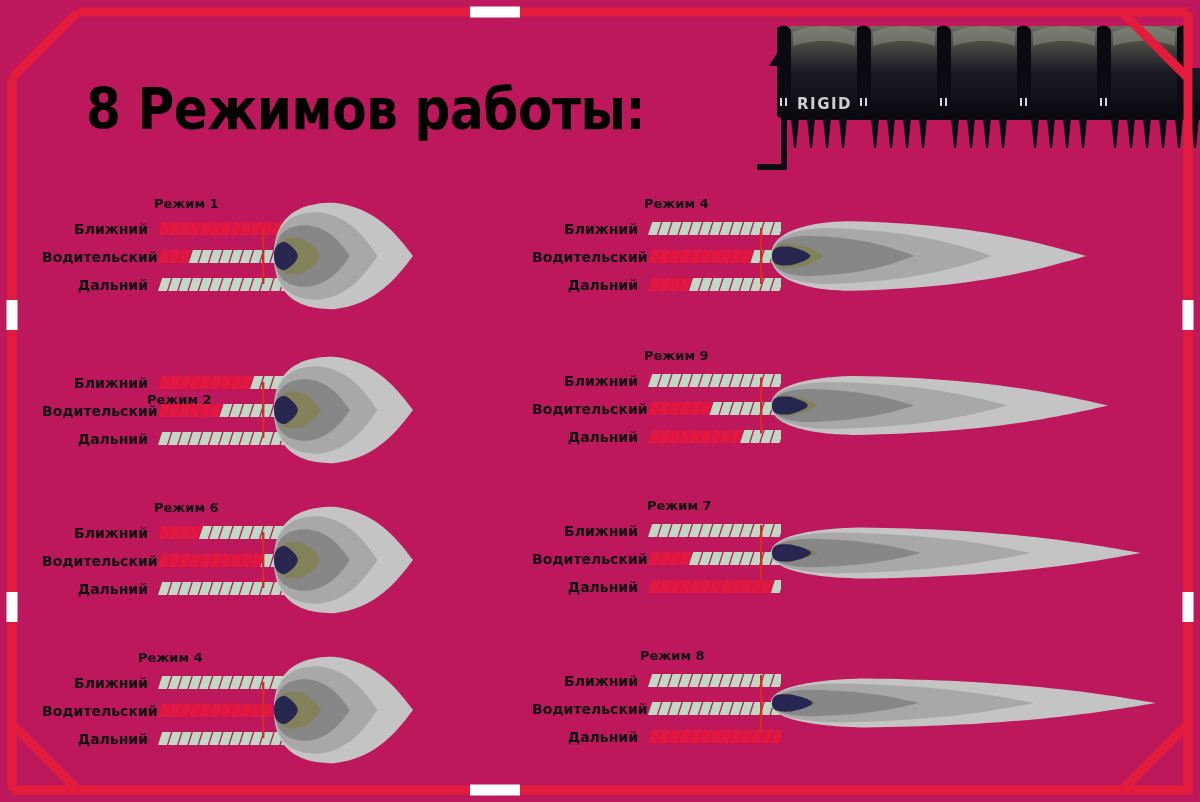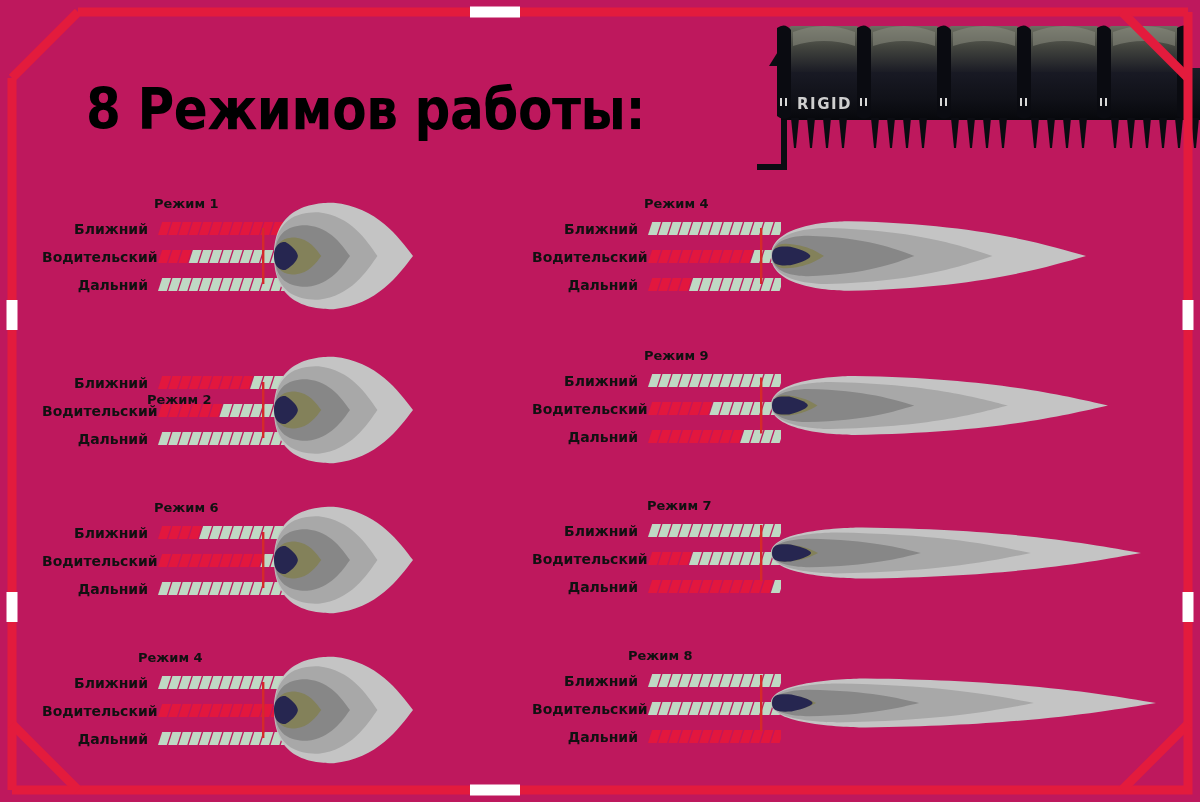--- a/index.html
+++ b/index.html
@@ -757,21 +757,21 @@
         <path d="M 11 55 C 11 30.775000000000002, 93.155 29.5, 102.08 29.5 C 255.48600000000005 31.54, 330.7944 46.075, 381 55 C 330.7944 63.925, 255.48600000000005 78.46000000000001, 102.08 80.5 C 93.155 80.5, 11 79.225, 11 55 Z" fill="#C4C4C4"></path>
         <path d="M 11.6 55 C 11.6 35.62, 68.51599999999999 34.599999999999994, 75.65599999999999 34.599999999999994 C 183.04019999999997 36.232, 235.75608 47.86, 270.9 55 C 235.75608 62.14, 183.04019999999997 73.768, 75.65599999999999 75.4 C 68.51599999999999 75.4, 11.6 74.38, 11.6 55 Z" fill="#A8A8A8"></path>
         <path d="M 12.2 55 C 12.2 41.434, 44.234 40.72, 49.232 40.72 C 110.59440000000001 41.8624, 140.71776 50.002, 160.8 55 C 140.71776 59.998, 110.59440000000001 68.1376, 49.232 69.28 C 44.234 69.28, 12.2 68.566, 12.2 55 Z" fill="#878787"></path>
         <path d="M 12.76 55 C 12.76 46.7635, 21.5351 46.33, 24.5696 46.33 C 42.97832 47.0236, 52.015328 51.9655, 58.04 55 C 52.015328 58.0345, 42.97832 62.9764, 24.5696 63.67 C 21.5351 63.67, 12.76 63.2365, 12.76 55 Z" fill="#83815A"></path>
         <path d="M 12 55 C 12 46.075, 19.355 46.075, 30.695 46.52125 C 44.422000000000004 49.4665, 51.1 53.036500000000004, 51.1 55 C 51.1 56.963499999999996, 44.422000000000004 60.5335, 30.695 63.47875 C 19.355 63.925, 12 63.925, 12 55 Z" fill="#262650"></path>
         <rect x="0" y="27" width="2.4" height="56" fill="#D42A2A"></rect>
       </svg>
     </div>
 
   <div class="mode" style="left:532px; top:648px;">
-    <div class="mode-title" style="left:96px;">Режим 8</div>
+    <div class="mode-title" style="left:108px;">Режим 8</div>
     <div class="rows">
       <div class="row">
         <div class="row-label">Ближний</div>
         <div class="bar">
             <svg width="133" height="13" viewBox="0 0 133 13">
               <path d="M 4.2 0 L 13.03076923076923 0 L 8.83076923076923 13 L 0 13 Z" fill="#BFD9C4"></path>
               <path d="M 14.43076923076923 0 L 23.26153846153846 0 L 19.06153846153846 13 L 10.23076923076923 13 Z" fill="#BFD9C4"></path>
               <path d="M 24.66153846153846 0 L 33.49230769230769 0 L 29.292307692307688 13 L 20.46153846153846 13 Z" fill="#BFD9C4"></path>
               <path d="M 34.89230769230769 0 L 43.723076923076924 0 L 39.52307692307692 13 L 30.69230769230769 13 Z" fill="#BFD9C4"></path>
               <path d="M 45.12307692307692 0 L 53.95384615384615 0 L 49.75384615384615 13 L 40.92307692307692 13 Z" fill="#BFD9C4"></path>

